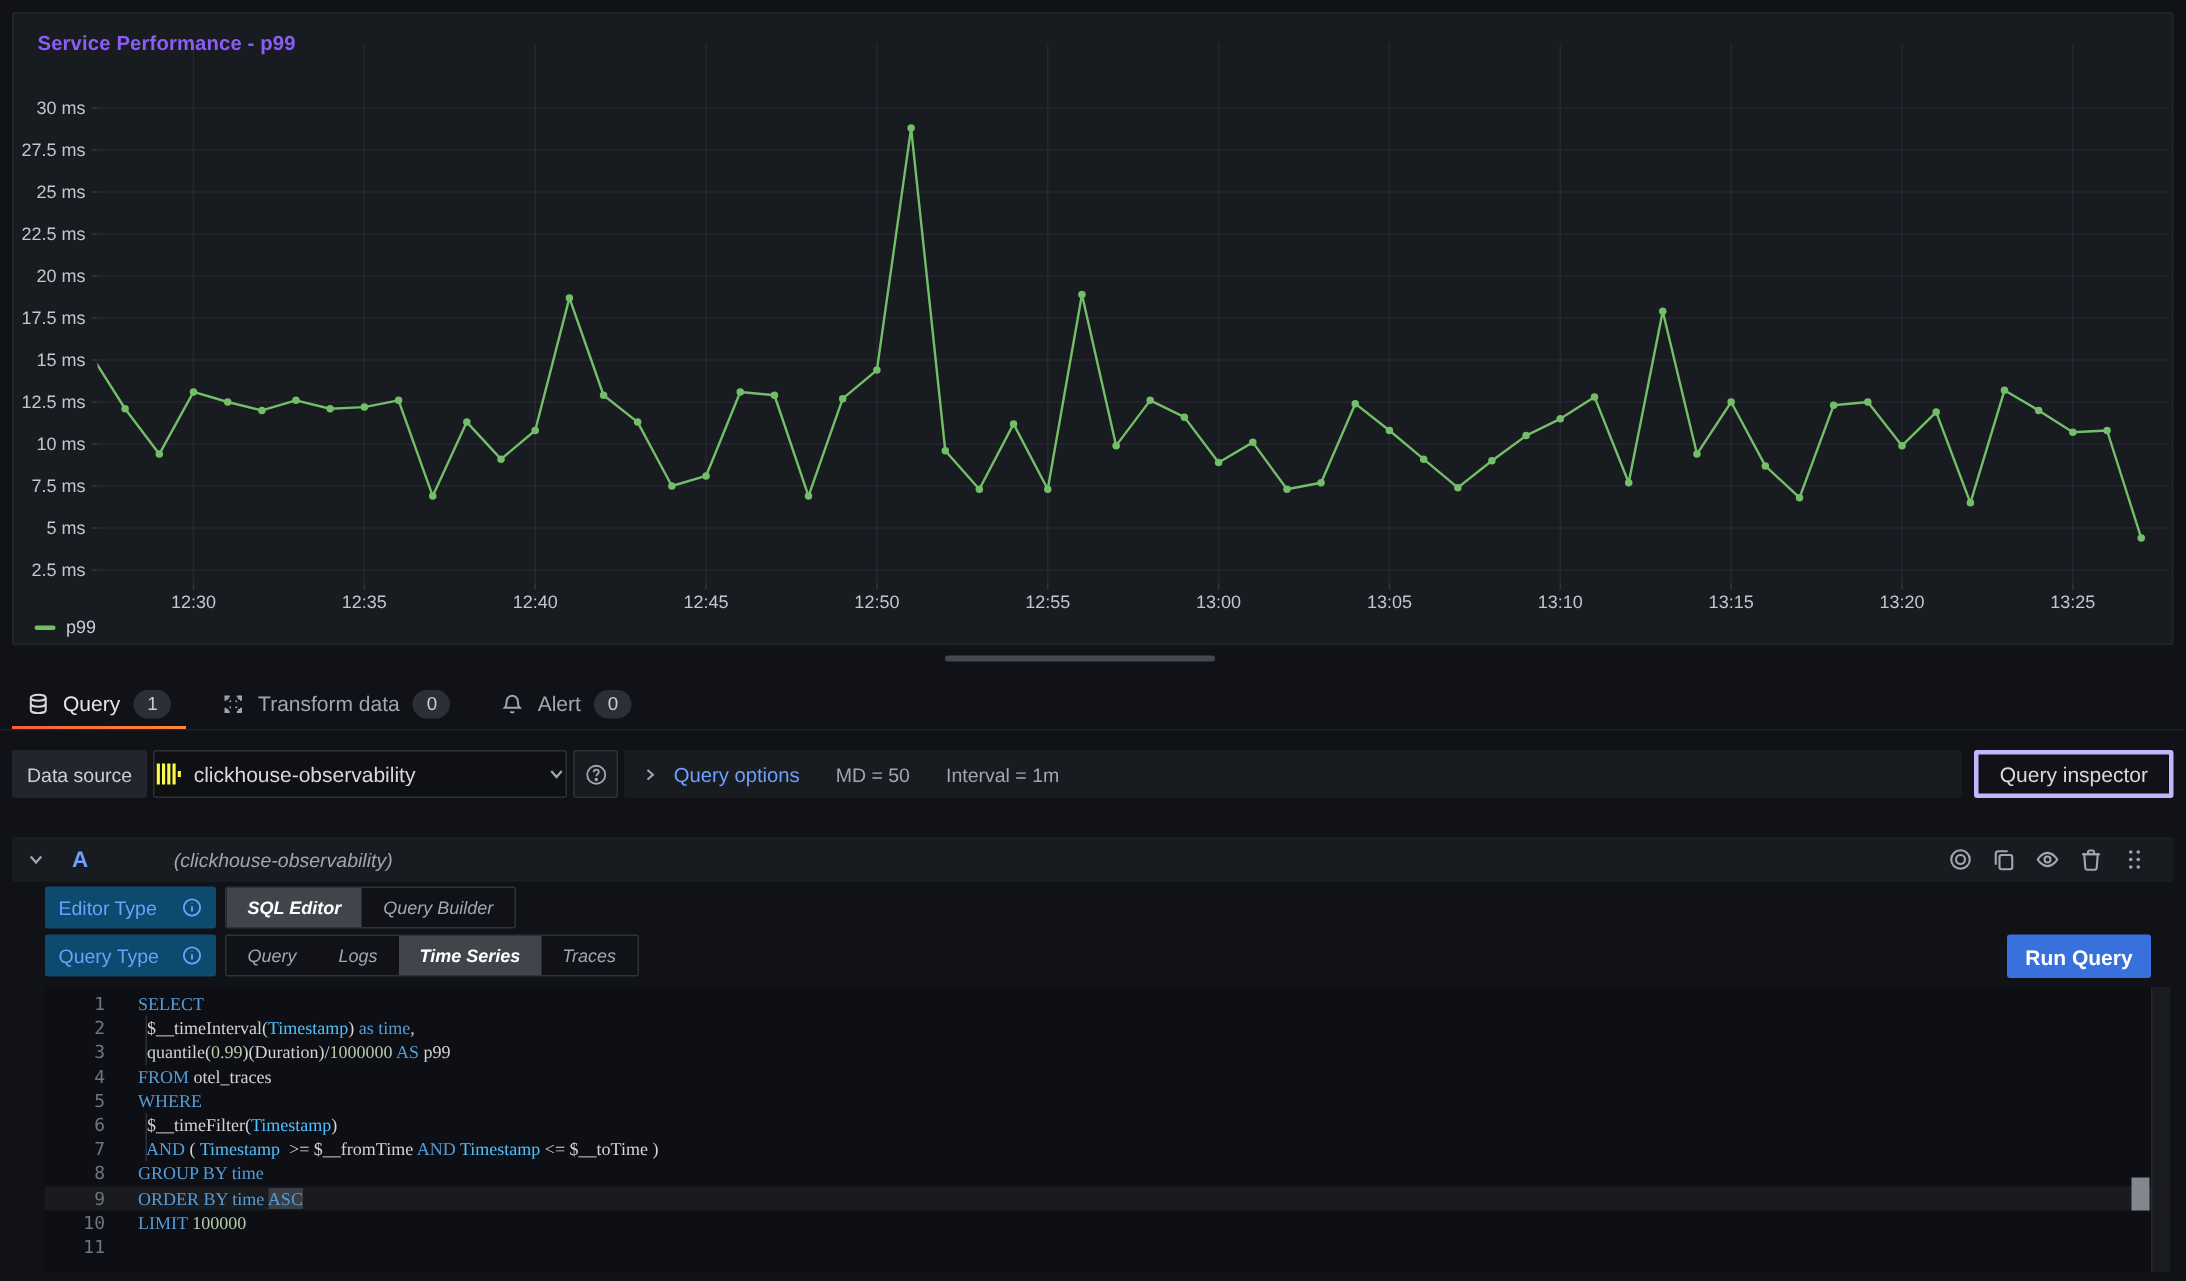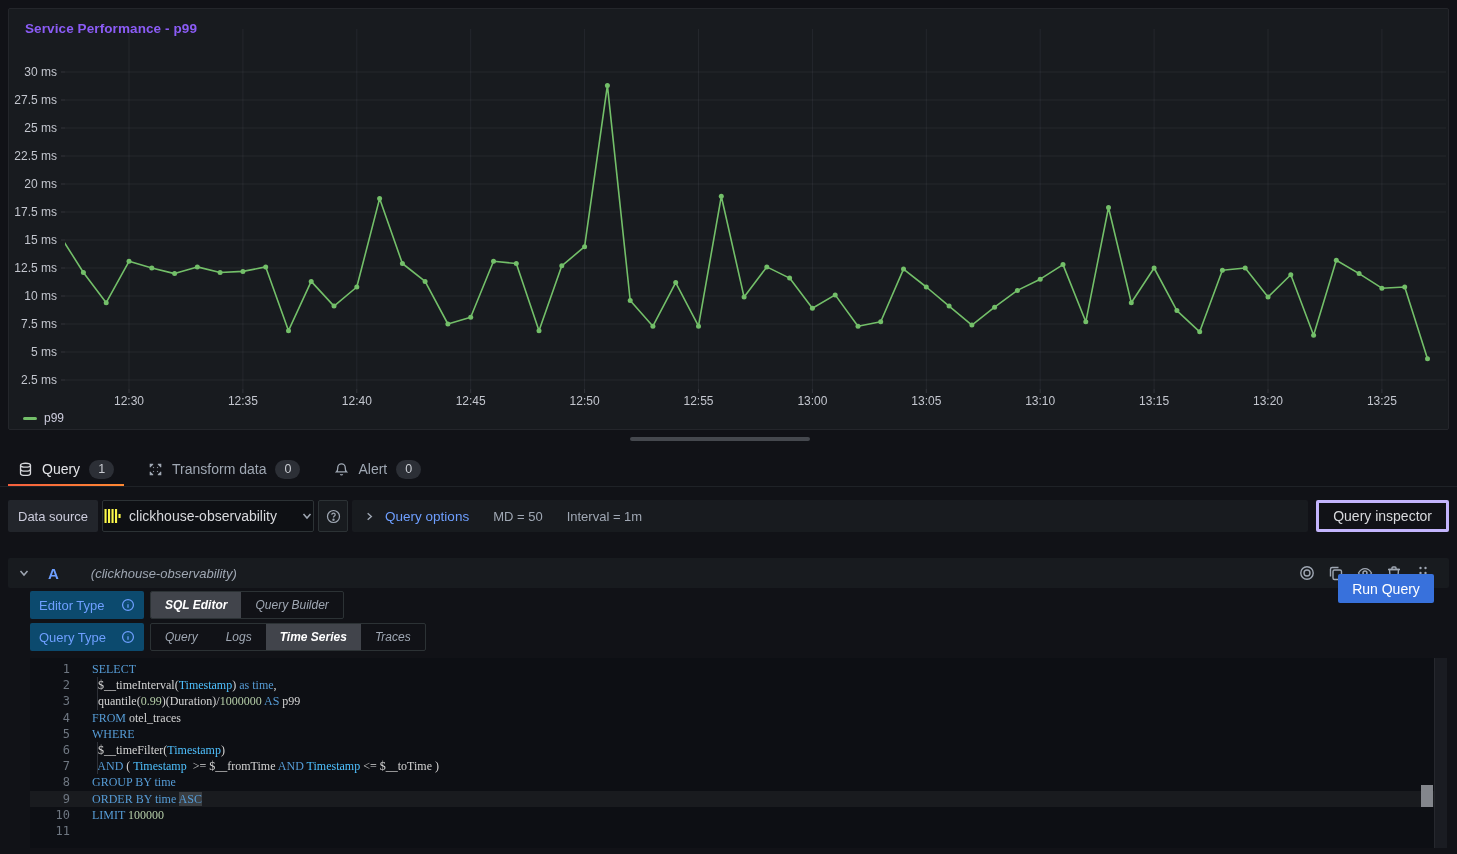--- a/index.html
+++ b/index.html
@@ -53,21 +53,21 @@
   
   .toolbar {
     position:absolute; left:8px; top:500px; width:1441px; height:32px;
     display:flex; align-items:stretch; gap:4px;
   }
   .chip {
     background:#22252b; color:#ccccdc; display:flex; align-items:center;
     padding:0 10px; border-radius:2px; font-size:13px; white-space:nowrap;
   }
   .ds-select {
-    width:212px; background:#0e1014; border:1px solid #2c3235; border-radius:2px;
+    width:276px; background:#0e1014; border:1px solid #2c3235; border-radius:2px;
     display:flex; align-items:center; gap:8px; padding:0 0; cursor:pointer;
   }
   .ds-select .ds-name { flex:1; color:#d8d9dd; font-size:14px; white-space:nowrap; overflow:hidden; }
   .icon-btn {
     width:30px; background:#181b1f; border:1px solid #2c3235; border-radius:2px;
     display:flex; align-items:center; justify-content:center; color:#9fa7b3; cursor:pointer;
   }
   .options-bar {
     flex:1; background:#181b1f; border-radius:2px; display:flex; align-items:center;
     padding:0 12px; gap:10px;
@@ -80,42 +80,42 @@
     margin-left:4px; cursor:pointer; font-family:inherit;
   }
   .muted-icon { color:#9fa7b3; display:flex; align-items:center; }
   .muted-icon svg { stroke:currentColor; fill:none; stroke-width:1.5; }
   
   .qcard-header {
     position:absolute; left:8px; top:558px; width:1441px; height:30px;
     background:#181b1f; border-radius:2px; display:flex; align-items:center; padding:0 10px;
   }
   .qcard-header .refid { color:#6e9fff; font-size:15px; font-weight:700; margin-left:18px; cursor:pointer; }
-  .qcard-header .ds-hint { color:#9fa7b3; font-style:italic; font-size:13px; margin-left:32px; }
+  .qcard-header .ds-hint { color:#9fa7b3; font-style:italic; font-size:13px; margin-left:57px; }
   .qcard-actions { margin-left:auto; display:flex; align-items:center; gap:13px; margin-right:8px; }
   .qcard-actions .act { color:#9fa7b3; cursor:pointer; display:flex; }
   .qcard-actions svg { width:16px; height:16px; stroke:currentColor; fill:none; stroke-width:1.4; }
   
   .ctrl-row { position:absolute; left:30px; display:flex; align-items:stretch; height:28px; gap:6px; }
   .inline-label {
     width:114px; background:#0c4a6e; color:#6e9fff; font-size:13px;
     display:flex; align-items:center; justify-content:space-between;
     padding:0 9px; border-radius:2px;
   }
   .inline-label svg { width:14px; height:14px; stroke:#6e9fff; fill:none; stroke-width:1.4; }
   .seg { display:flex; border:1px solid #2c3235; border-radius:2px; background:#111217; overflow:hidden; }
   .seg .seg-opt {
     border:none; background:transparent; color:#9fa7b3; font-size:12px;
     padding:0 14px; cursor:pointer; font-family:inherit; height:100%;font-style:italic;
   }
   .seg .seg-opt.active { background:#41444b; color:#ffffff; font-weight:700; }
   .run-btn {
-    position:absolute; left:1338px; top:574px; width:96px; height:29px;
+    position:absolute; left:1338px; top:623px; width:96px; height:29px;
     background:#3871dc; border:none; border-radius:2px; color:#fff;
-    font-size:14px; font-weight:400; cursor:pointer; font-family:inherit;
+    font-size:14px; font-weight:700; cursor:pointer; font-family:inherit;
   }
   
   .code-editor {
     position:absolute; left:30px; top:658px; width:1417px; height:190px;
     background:#0d0f14; font-family:"DejaVu Sans Mono", monospace; font-size:12px;
     line-height:16.2px; padding-top:3px; overflow:hidden;
   }
   .code-line { display:flex; position:relative; }
   .code-line.current { background:rgba(255,255,255,0.05); }
   .ln { width:40px; text-align:right; color:#6e7681; padding-right:0; flex:none; user-select:none; }

